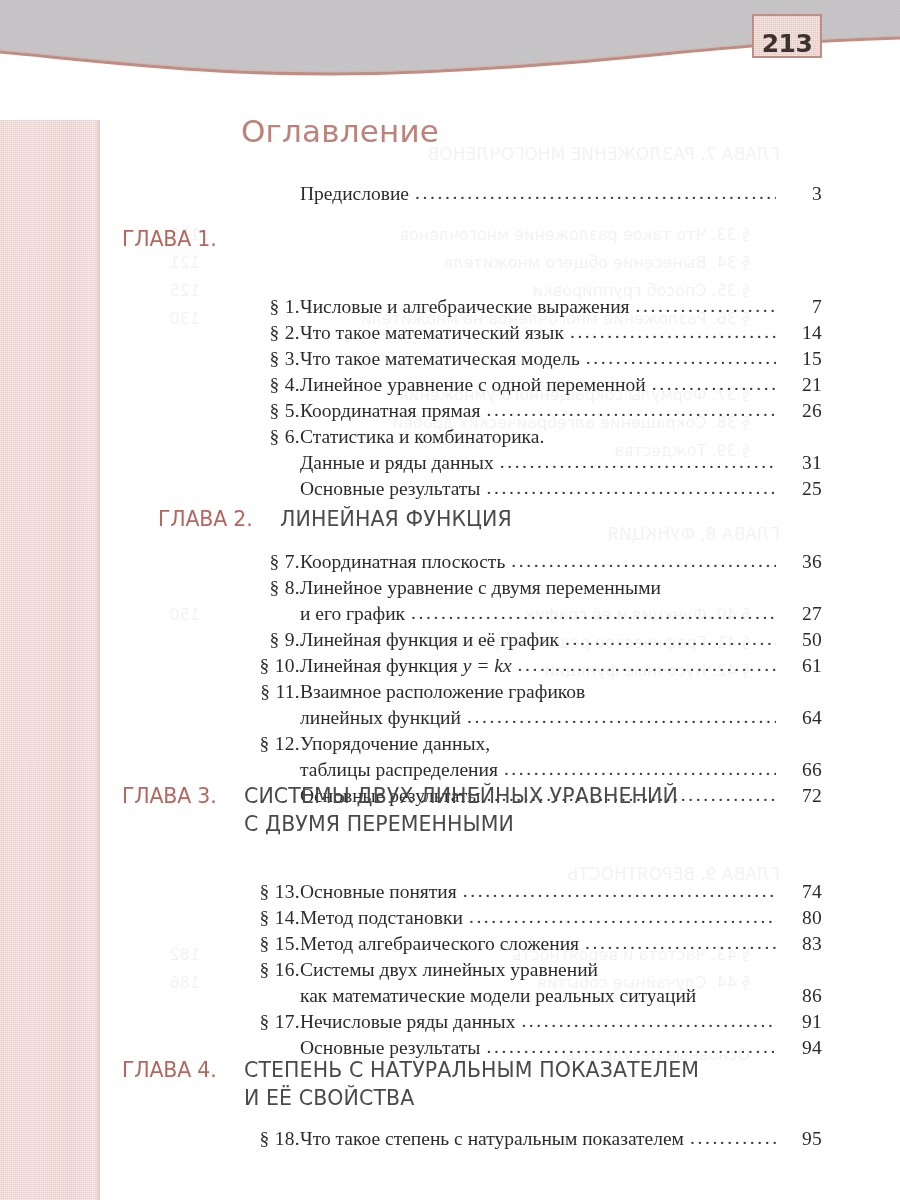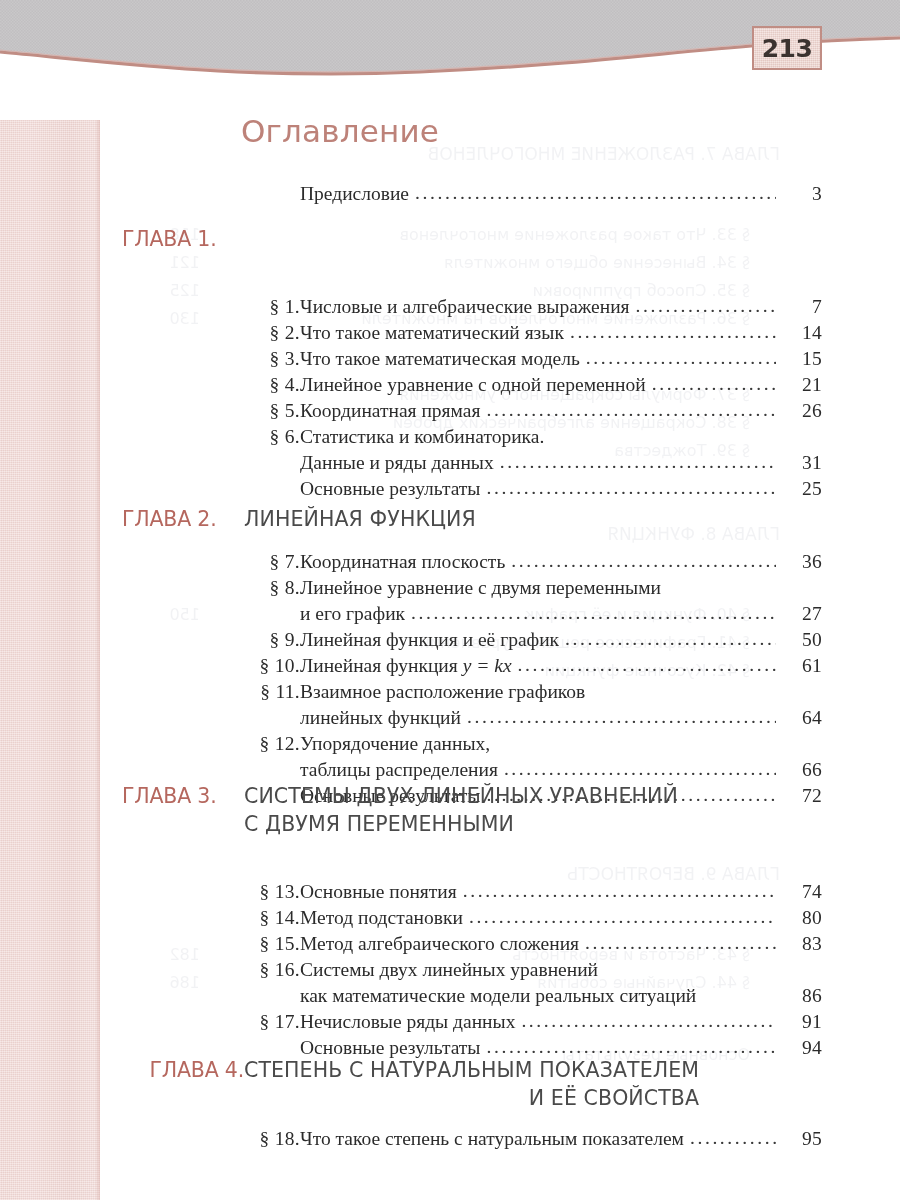--- a/index.html
+++ b/index.html
@@ -57,31 +57,31 @@
     position: absolute;
     left: 0; top: 0;
     width: 900px; height: 96px;
     overflow: visible;
   }
 
   
   #page-tab {
     position: absolute;
     left: 752px;
-    top: 26px;
+    top: 14px;
     width: 70px;
     height: 44px;
     background:
       repeating-linear-gradient(0deg, rgba(255,255,255,0.28) 0px, rgba(255,255,255,0.28) 1px, rgba(0,0,0,0.02) 1px, rgba(0,0,0,0.02) 2px),
       repeating-linear-gradient(90deg, rgba(255,255,255,0.22) 0px, rgba(255,255,255,0.22) 1px, rgba(0,0,0,0.025) 1px, rgba(0,0,0,0.025) 2px),
       linear-gradient(180deg, #eed4ce 0%, #ecd0ca 100%);
     border: 2px solid #c08d84;
     box-sizing: border-box;
     display: flex;
-    align-items: center;
+    align-items: flex-end;
     justify-content: center;
     z-index: 5;
   }
   #page-tab .num {
     font-family: "DejaVu Sans", sans-serif;
     font-weight: bold;
     font-size: 25px;
     color: #3b3330;
     letter-spacing: -0.5px;
     line-height: 1;
@@ -299,21 +299,21 @@
           <span class="pagenum">31</span>
         </div>
         <div class="entry cont">
           <span class="sect"></span>
           <span class="label">Основные результаты</span>
           <span class="leader">........................................................................................................................</span>
           <span class="pagenum">25</span>
         </div>
       </div>
 
-    <div class="chapter" style="top:505px;">
+    <div class="chapter" style="top:505px;margin-left:36px;">
       <span class="ch-label">ГЛАВА 2.</span>
       <span class="ch-title">ЛИНЕЙНАЯ ФУНКЦИЯ</span>
     </div>
     <div class="group" id="grp2" style="top:549px;">
         <div class="entry">
           <span class="sect">§  7.</span>
           <span class="label">Координатная плоскость</span>
           <span class="leader">........................................................................................................................</span>
           <span class="pagenum">36</span>
         </div>
@@ -416,21 +416,21 @@
           <span class="pagenum">91</span>
         </div>
         <div class="entry cont">
           <span class="sect"></span>
           <span class="label">Основные результаты</span>
           <span class="leader">........................................................................................................................</span>
           <span class="pagenum">94</span>
         </div>
       </div>
 
-    <div class="chapter" style="top:1056px;text-align:right;">
+    <div class="chapter" style="top:1056px;">
       <span class="ch-label">ГЛАВА 4.</span>
       <span class="ch-title">СТЕПЕНЬ С НАТУРАЛЬНЫМ ПОКАЗАТЕЛЕМ
 И ЕЁ СВОЙСТВА</span>
     </div>
     <div class="group" id="grp4" style="top:1126px;">
         <div class="entry">
           <span class="sect">§ 18.</span>
           <span class="label">Что такое степень с натуральным показателем</span>
           <span class="leader">........................................................................................................................</span>
           <span class="pagenum">95</span>

